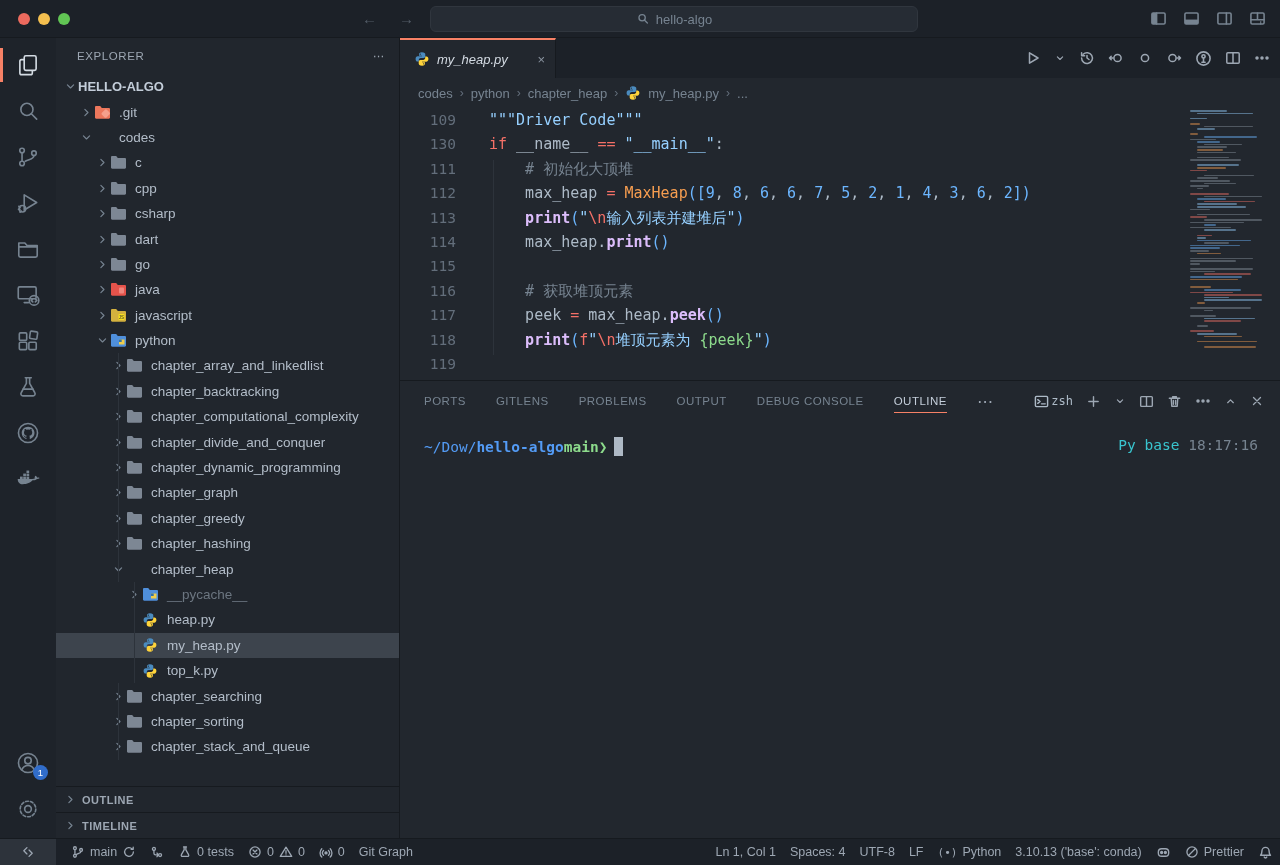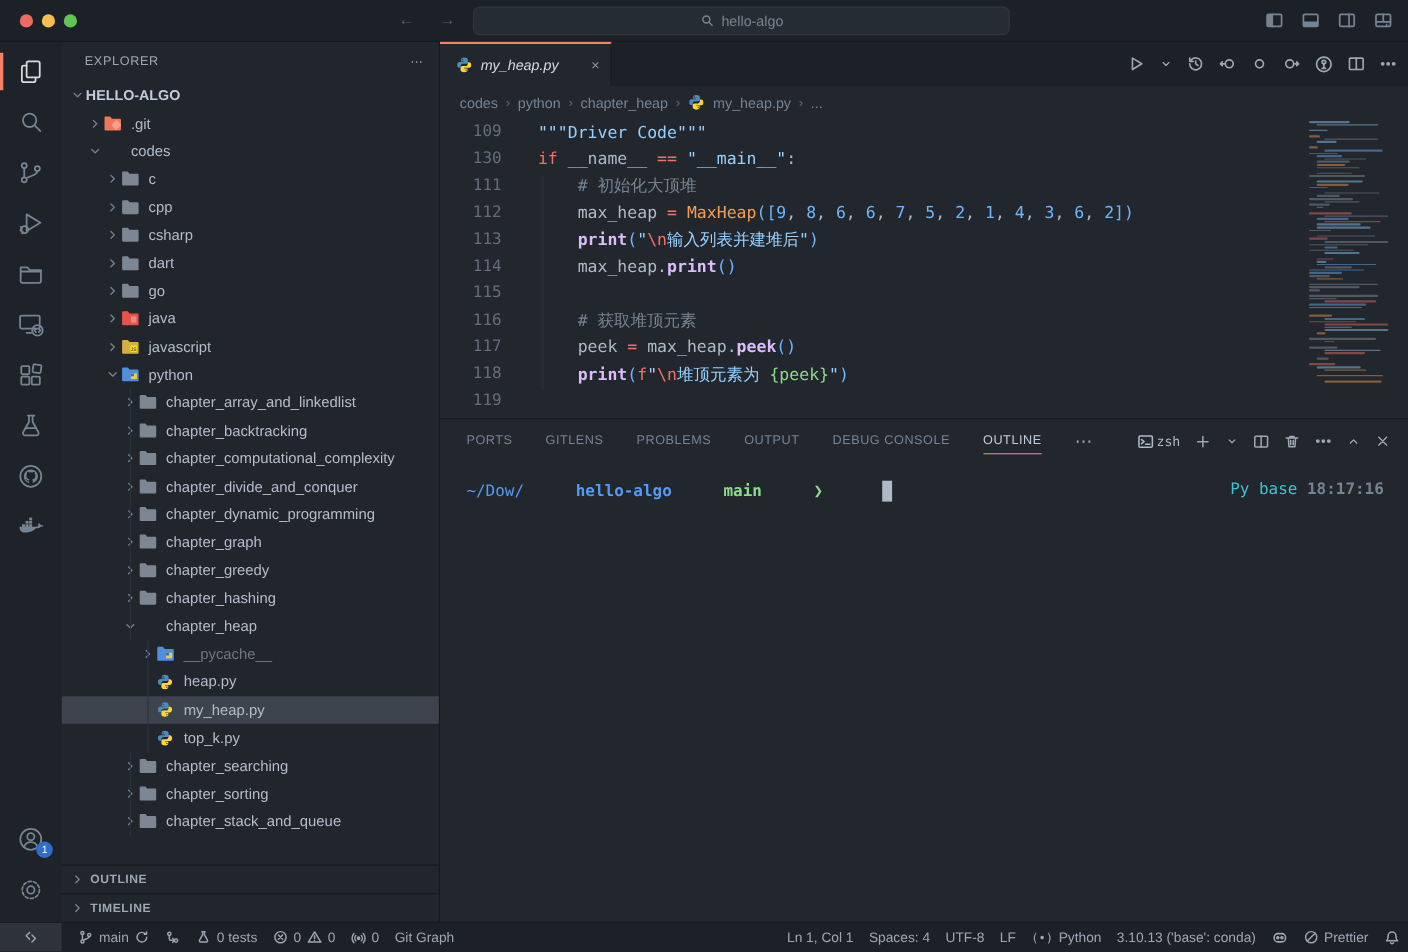--- a/index.html
+++ b/index.html
@@ -66,26 +66,26 @@
   
   .panel { flex:1; border-top:1px solid #161a1f; display:flex; flex-direction:column; }
   .ptabs { height:40px; display:flex; align-items:center; gap:30px; padding-left:24px; position:relative;}
   .ptab { font-size:11.5px; letter-spacing:.5px; color:#768390; height:100%; display:flex; align-items:center; position:relative; }
   .ptab.active { color:#c3cdd9; }
   .ptab.active::after { content:""; position:absolute; left:0; right:0; bottom:8px; height:1.5px; background:#f78166; }
   .ptab-more { color:#9da7b3; }
   .p-actions { position:absolute; right:16px; top:0; height:40px; display:flex; align-items:center; gap:13px; color:#9da7b3; }
   .zsh { display:flex; align-items:center; gap:2px; font-size:12.5px; color:#adbac7; }
   .termbody { flex:1; position:relative; font-size:14.5px; padding:16px 20px 0 24px; }
-  .prompt { display:flex; align-items:center;gap:47px; }
+  .prompt { display:flex; align-items:center; }
   t-path { color:#539bf5; } t-pathb { color:#539bf5; font-weight:bold; } t-git { color:#8ddb8c; font-weight:bold;}
   t-arrow { color:#8ddb8c; font-weight:bold; } 
   .cursor { display:inline-block; width:9px; height:19px; background:#aeb9c5; margin-left:7px; }
   .term-right { position:absolute; right:22px; top:16px; }
-  t-py { color:#39c5cf; } t-time { color:#768390;font-weight:bold; }
+  t-py { color:#39c5cf; } t-time { color:#768390; }
 
   
   .statusbar { height:27px; background:#1c2128; border-top:1px solid #161a1f; display:flex; align-items:center;
     font-size:12.5px; color:#9da7b3; justify-content:space-between; }
   .sb-left,.sb-right { display:flex; align-items:center; height:100%; }
   .sitem { display:flex; align-items:center; gap:5px; padding:0 7px; height:100%; }
   .sitem.remote { width:56px; background:#2d333b; justify-content:center; margin-right:8px; }
   svg { display:block; }
 </style>
 </head>

